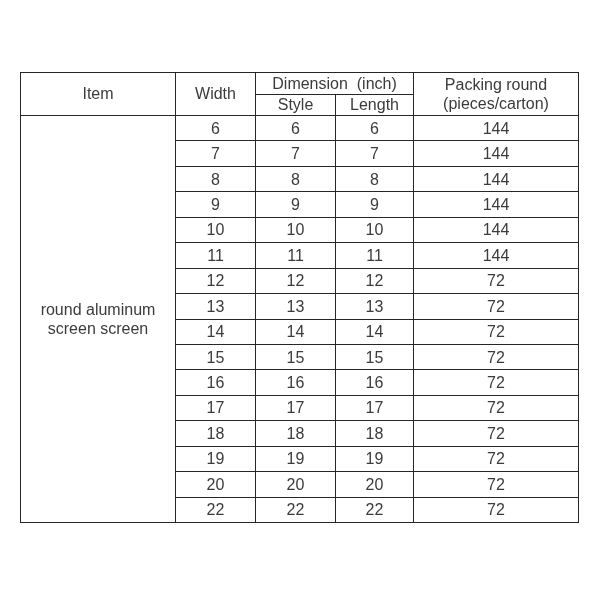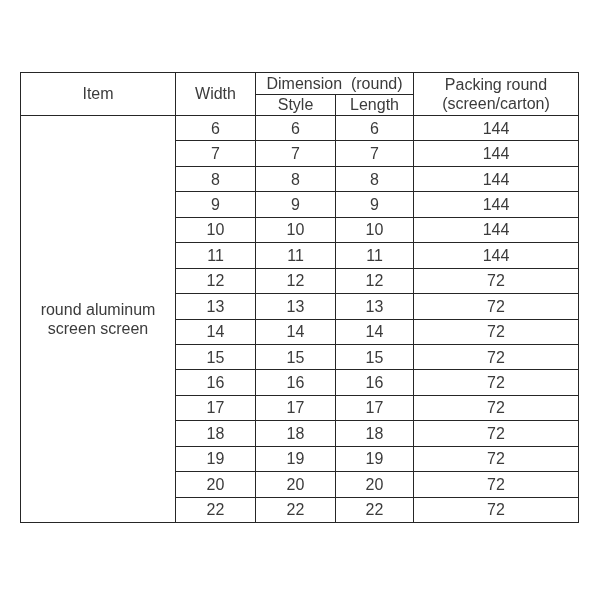--- a/index.html
+++ b/index.html
@@ -57,24 +57,24 @@
       <col style="width:155px">
       <col style="width:80px">
       <col style="width:80px">
       <col style="width:78px">
       <col style="width:165px">
     </colgroup>
     <thead>
       <tr class="head-row-1">
         <th rowspan="2">Item</th>
         <th rowspan="2">Width</th>
-        <th colspan="2" class="dim-group">Dimension  (round)</th>
+        <th colspan="2" class="dim-group">Dimension  (inch)</th>
         <th rowspan="2">
           <span>Packing round</span><br>
-          <span>(screen/carton)</span>
+          <span>(pieces/carton)</span>
         </th>
       </tr>
       <tr class="head-row-2">
         <th>Style</th>
         <th>Length</th>
       </tr>
     </thead>
     <tbody>
         <tr>
           <td rowspan="16" class="item-cell">round aluminum screen screen</td>

